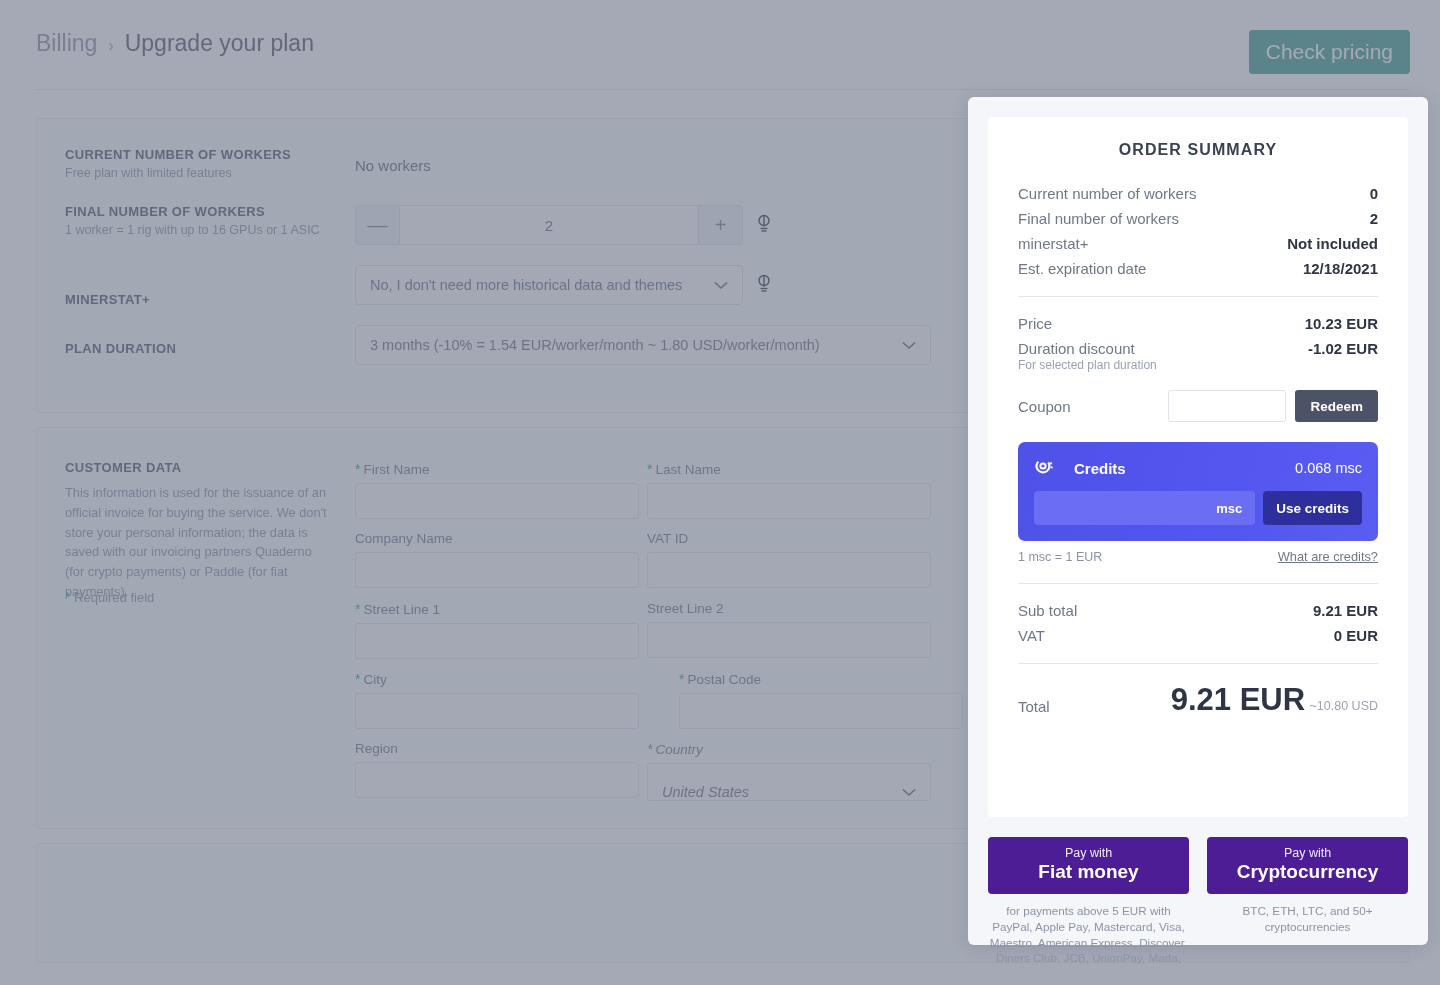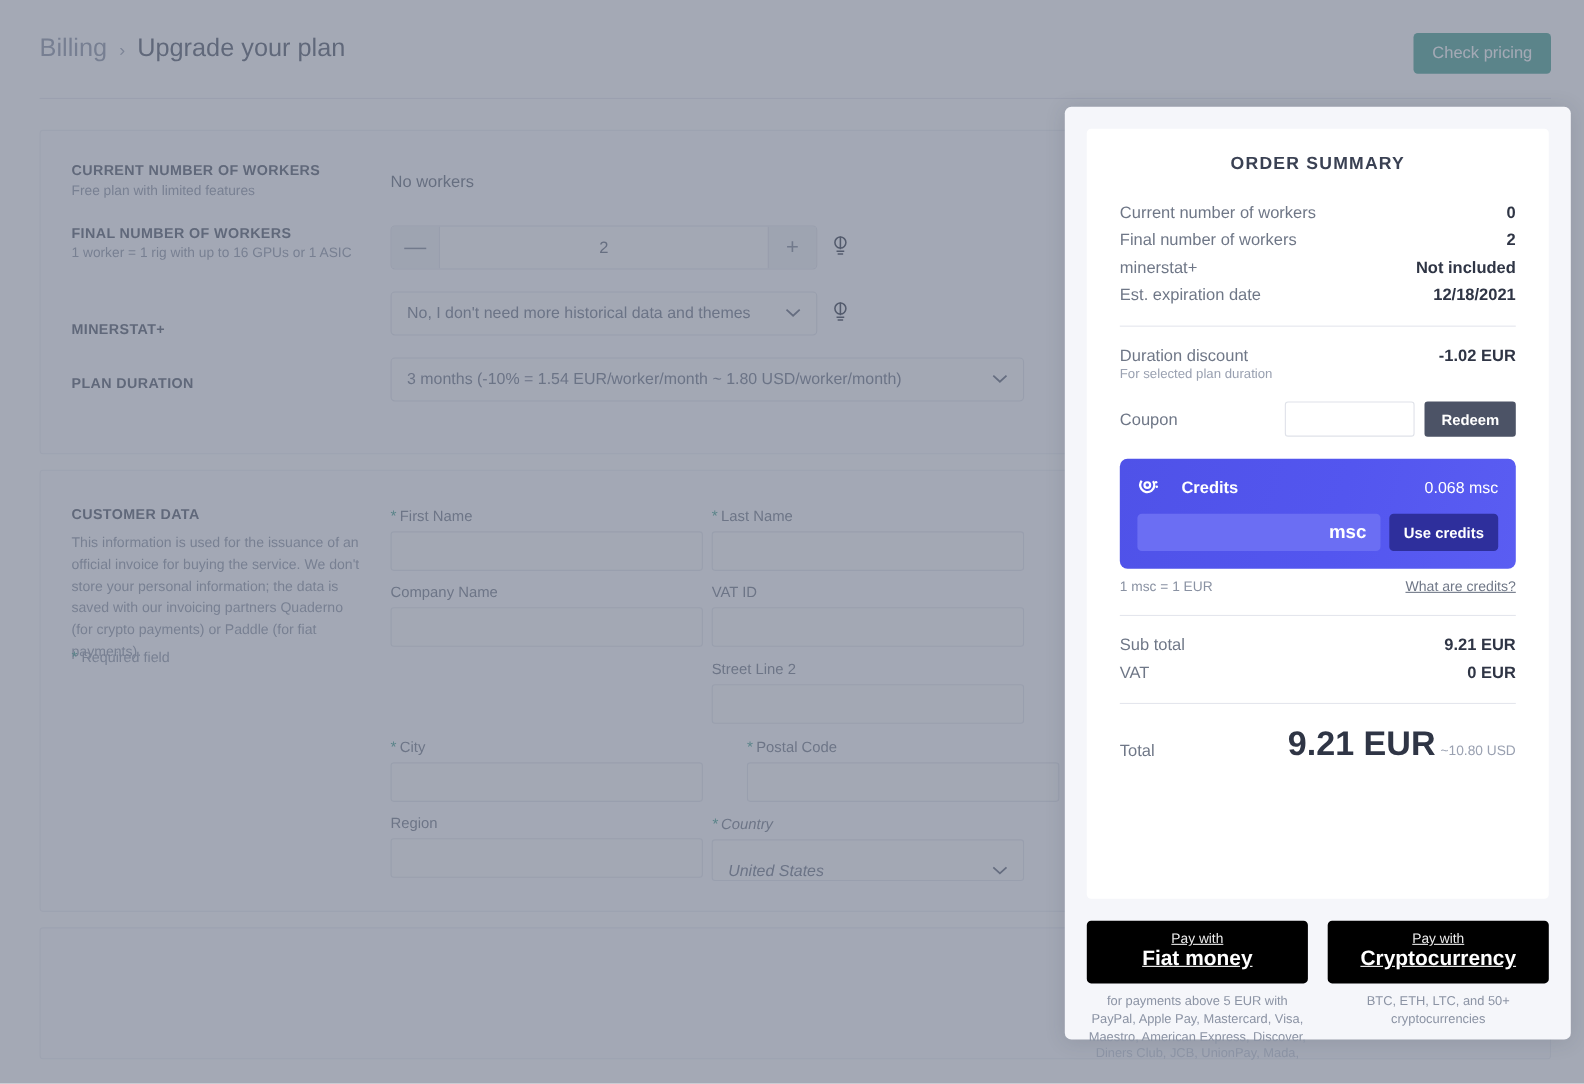--- a/index.html
+++ b/index.html
@@ -31,21 +31,21 @@
   .bc-sep { color: #9aa1b1; font-size: 16px; }
   .bc-current { color: #4d5565; font-size: 23px; }
 
   .check-pricing {
     position: absolute; right: 30px; top: 30px;
     background: #3f9e8e;
     color: #ffffff;
     border: none;
     border-radius: 4px;
     padding: 10px 17px;
-    font-size: 15px;
+    font-size: 21px;
     font-family: "Liberation Sans", sans-serif;
     cursor: pointer;
   }
 
   .header-rule {
     position: absolute; left: 36px; right: 30px; top: 89px;
     height: 1px; background: #e6e8ee;
   }
 
   
@@ -234,21 +234,21 @@
   .credits-input {
     position: absolute; inset: 0;
     background: transparent; border: none; outline: none;
     padding: 0 44px 0 12px;
     font-family: "Liberation Sans", sans-serif;
     font-size: 14px; color: #ffffff;
   }
   .credits-unit {
     position: relative; z-index: 2;
     padding-right: 13px;
-    font-size: 17px; font-weight: bold; color: #ffffff;
+    font-size: 13px; font-weight: bold; color: #ffffff;
   }
   .use-credits-btn {
     background: #2e2f9c; color: #ffffff;
     border: none; border-radius: 4px;
     padding: 0 13px; height: 34px;
     font-size: 13.5px; font-weight: bold; cursor: pointer;
     font-family: "Liberation Sans", sans-serif;
   }
   .credits-foot {
     display: flex; justify-content: space-between; align-items: baseline;
@@ -269,26 +269,25 @@
   .total-sub { font-size: 12.5px; color: #9aa1b1; margin-top: 3px; }
 
   
   .pay-area {
     position: absolute; left: 20px; top: 740px; width: 420px;
     display: flex; gap: 18px;
   }
   .pay-col { flex: 1; }
   .pay-btn {
     width: 100%;
-    background: #000000; color: #ffffff;
+    background: #4c1d95; color: #ffffff;
     border: none; border-radius: 4px;
     padding: 9px 4px 11px 4px;
     cursor: pointer;
     font-family: "Liberation Sans", sans-serif;
-    text-decoration: underline;
   }
   .pay-btn .small { display: block; font-size: 12.5px; font-weight: normal; opacity: .92; }
   .pay-btn .big { display: block; font-size: 19px; font-weight: bold; margin-top: 1px; }
   .pay-note {
     margin-top: 9px;
     font-size: 11.7px; line-height: 1.35; color: #8b93a4; text-align: center;
   }
   .pay-note.left-note { text-align: center; }
 </style>
 </head>
@@ -392,20 +391,26 @@
 
     <div class="form-field" style="left:318px; top:103px; width:284px;">
       <label class="form-label">Company Name</label>
       <input class="form-input" value="" style="">
     </div>
     <div class="form-field" style="left:610px; top:103px; width:284px;">
       <label class="form-label">VAT ID</label>
       <input class="form-input" value="" style="">
     </div>
 
+    <div class="form-field" style="left:318px; top:173px; width:284px;">
+      <label class="form-label">
+        <span class="star">*</span><span>Street Line 1</span>
+      </label>
+      <input class="form-input" value="" style="">
+    </div>
     <div class="form-field" style="left:610px; top:173px; width:284px;">
       <label class="form-label">Street Line 2</label>
       <input class="form-input" value="" style="">
     </div>
 
     <div class="form-field" style="left:318px; top:243px; width:284px;">
       <label class="form-label">
         <span class="star">*</span><span>City</span>
       </label>
       <input class="form-input" value="" style="">
@@ -458,20 +463,24 @@
       <span class="k">minerstat+</span>
       <span class="v">Not included</span>
     </div>
     <div class="sum-row">
       <span class="k">Est. expiration date</span>
       <span class="v">12/18/2021</span>
     </div>
 
     <div class="hr"></div>
 
+    <div class="sum-row">
+      <span class="k">Price</span>
+      <span class="v">10.23 EUR</span>
+    </div>
     <div class="sum-row">
       <span class="k">
         <span>Duration discount</span>
         <span class="sub">For selected plan duration</span>
       </span>
       <span class="v">-1.02 EUR</span>
     </div>
 
     <div class="coupon-row">
       <span class="k">Coupon</span>

